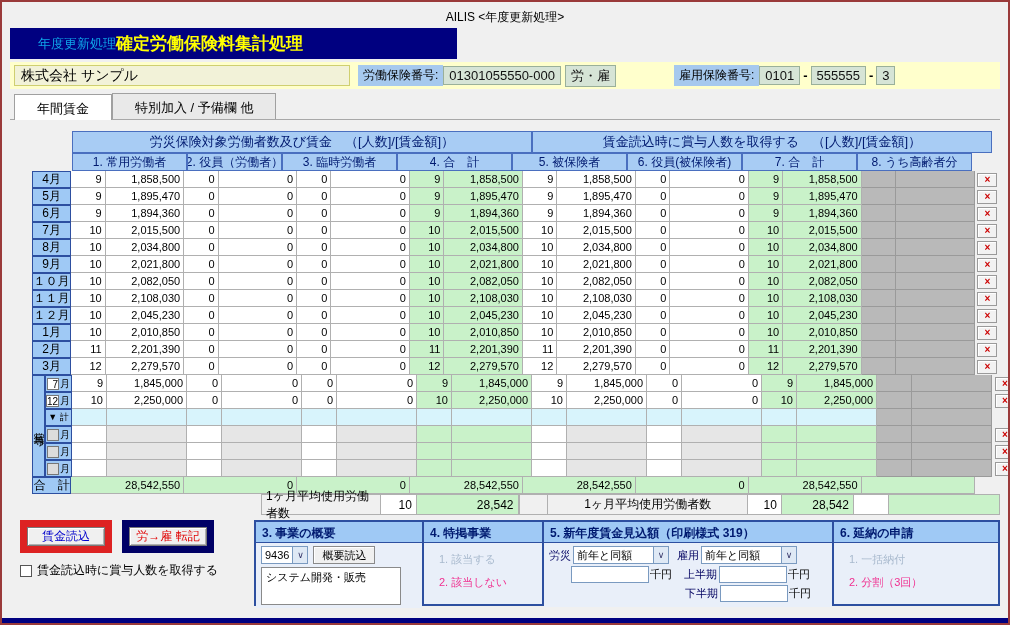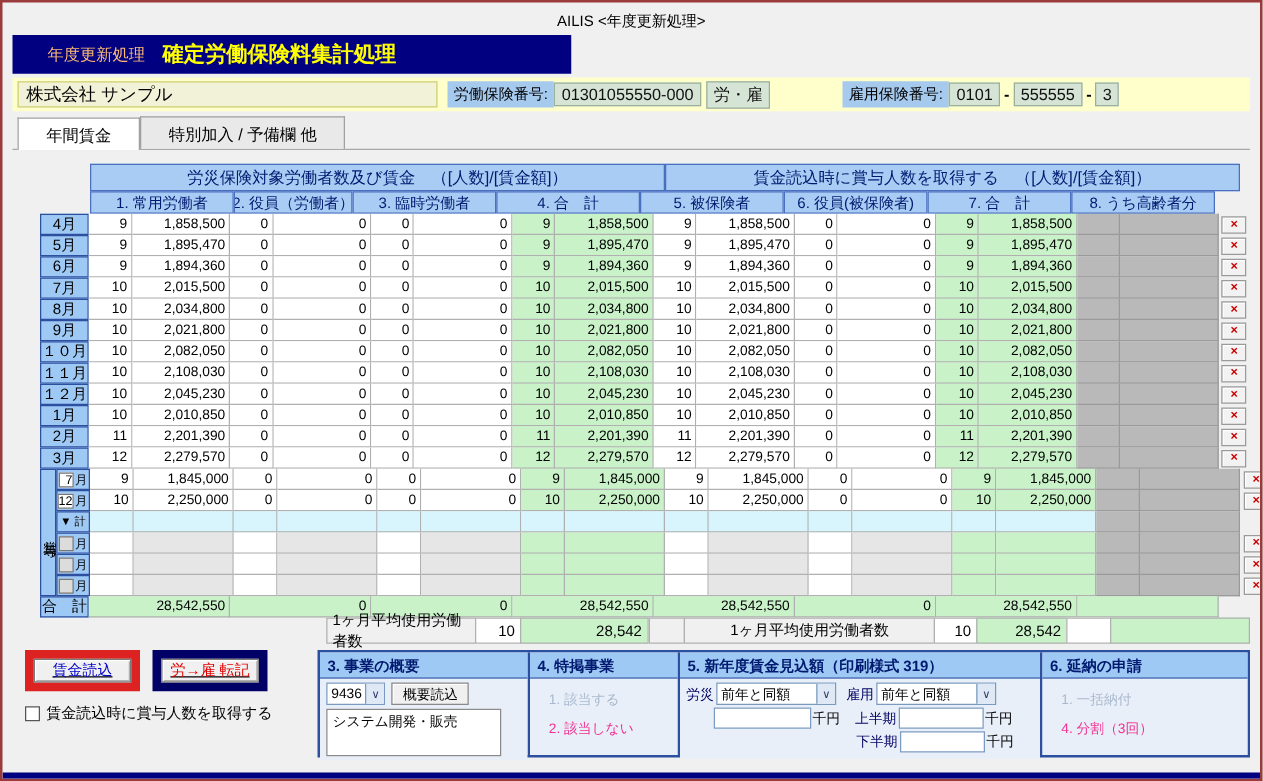--- a/index.html
+++ b/index.html
@@ -7,21 +7,21 @@
   .window{
     width:1010px; height:625px; background:#f0f0f0; position:relative;
     border:2px solid #9a3a3a; overflow:hidden;
   }
   .bottom-navy{ position:absolute; left:0; right:0; bottom:0; height:5px; background:#000080; }
   .titlebar{ height:26px; text-align:center; font-size:12px; color:#000; padding-top:7px; }
   .inner{ padding:0 8px; }
   
   .headerbar{ display:flex; height:31px; }
   .hb-left{ background:#000080; width:447px; display:flex; align-items:center; padding-left:28px; }
-  .hb-left .app-label{ color:#fdba74; font-size:13px; margin-right:14px; }
+  .hb-left .app-label{ color:#0ea5e9; font-size:13px; }
   .hb-left .screen-title{ color:#ffff00; font-size:17px; font-weight:bold; }
   .hb-right{ background:#00ffff; flex:1; display:flex; align-items:center; gap:7px; padding:0 5px; }
   .fnbtn{
     flex:1; height:23px; background:#f0f0f0; border:1px solid #8a8a8a;
     box-shadow:inset 1px 1px 0 #ffffff, inset -1px -1px 0 #b0b0b0;
     font-size:12px; color:#000080; display:flex; align-items:center; justify-content:center; cursor:default;
   }
   
   .inforow{ background:#ffffcc; height:27px; margin-top:3px; display:flex; align-items:center; padding:0 4px; font-size:13px; }
   .company{ width:336px; height:21px; background:#f2f2d8; border:1px solid #cfcf70; padding:1px 6px; font-size:14px; color:#000; }
@@ -69,21 +69,21 @@
   .avgrow{ display:flex; height:21px; margin-left:252px; font-size:12px; }
   .acell{ border:1px solid #b0b0b0; display:flex; align-items:center; padding:0 4px; margin-left:-1px; }
   .alabel{ background:#f0f0f0; justify-content:center; font-size:12px; }
   .awhite{ background:#fff; justify-content:flex-end; }
   .agreen{ background:#c9f2c9; justify-content:flex-end; }
   .agap{ background:#f0f0f0; border:1px solid #b0b0b0; }
   
   .bottom{ display:flex; margin-top:5px; }
   .bleft{ width:246px; padding-left:10px; }
   .btnrow{ display:flex; gap:10px; }
-  .bigbtn{ width:92px; height:33px; padding:7px; cursor:default;text-decoration:underline; }
+  .bigbtn{ width:92px; height:33px; padding:7px; cursor:default; }
   .bigbtn .in{ width:100%; height:100%; background:#f0f0f0; border:1px solid #7a7a7a;
     box-shadow:inset 1px 1px 0 #fff, inset -1px -1px 0 #b0b0b0;
     display:flex; align-items:center; justify-content:center; font-size:12px; }
   .redframe{ background:#dd2222; } .redframe .in{ color:#0000cc; }
   .navyframe{ background:#000066; } .navyframe .in{ color:#e00000; }
   .chkrow{ display:flex; align-items:center; margin-top:9px; font-size:12px; color:#000; }
   .chkbox{ width:12px; height:12px; background:#fff; border:1px solid #555; margin-right:5px; }
   
   .panel{ display:flex; border:2px solid #2d4fa0; height:86px; }
   .sect{ border-right:2px solid #2d4fa0; display:flex; flex-direction:column; }
@@ -667,21 +667,21 @@
               <span class="inbox" style="width:68px"></span>
               <span class="unit">千円</span>
             </div>
           </div>
         </div>
 
         <div class="sect" style="width:164px">
           <div class="sect-h">6. 延納の申請</div>
           <div class="sect-b">
             <div class="opt-disabled">1. 一括納付</div>
-            <div class="opt-pink">4. 分割（3回）</div>
+            <div class="opt-pink">2. 分割（3回）</div>
           </div>
         </div>
       </div>
     </div>
 
   </div>
   <div class="bottom-navy"></div>
 </div>
 
 </body></html>

